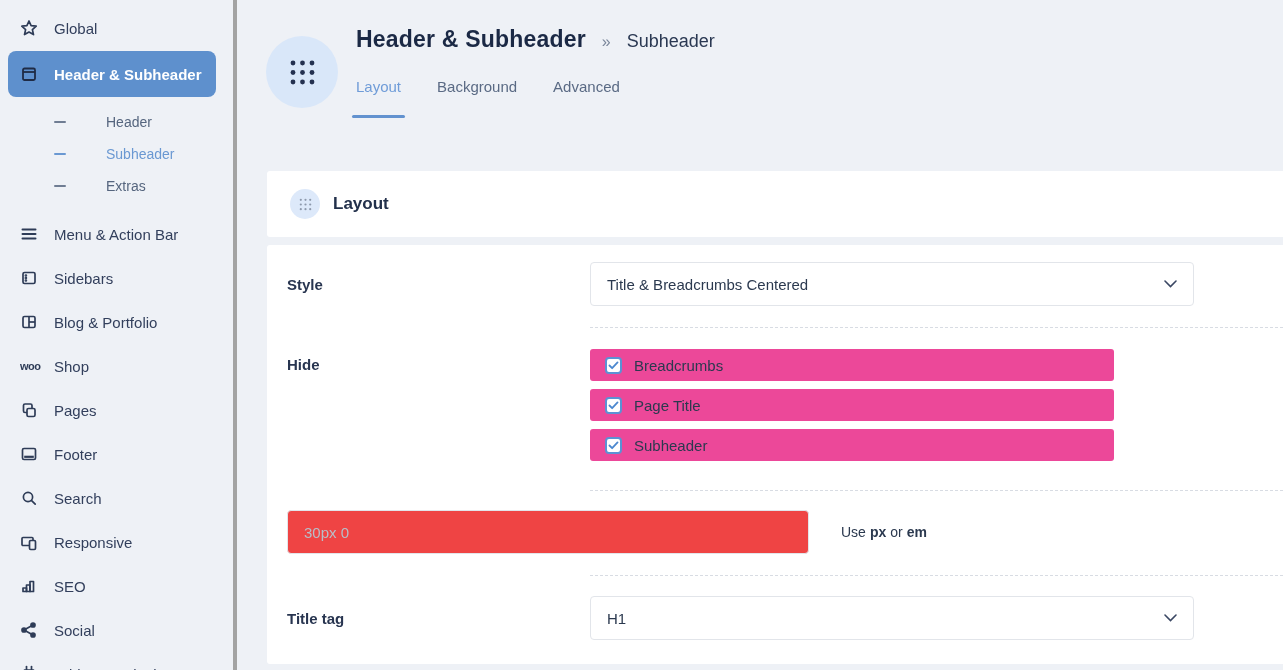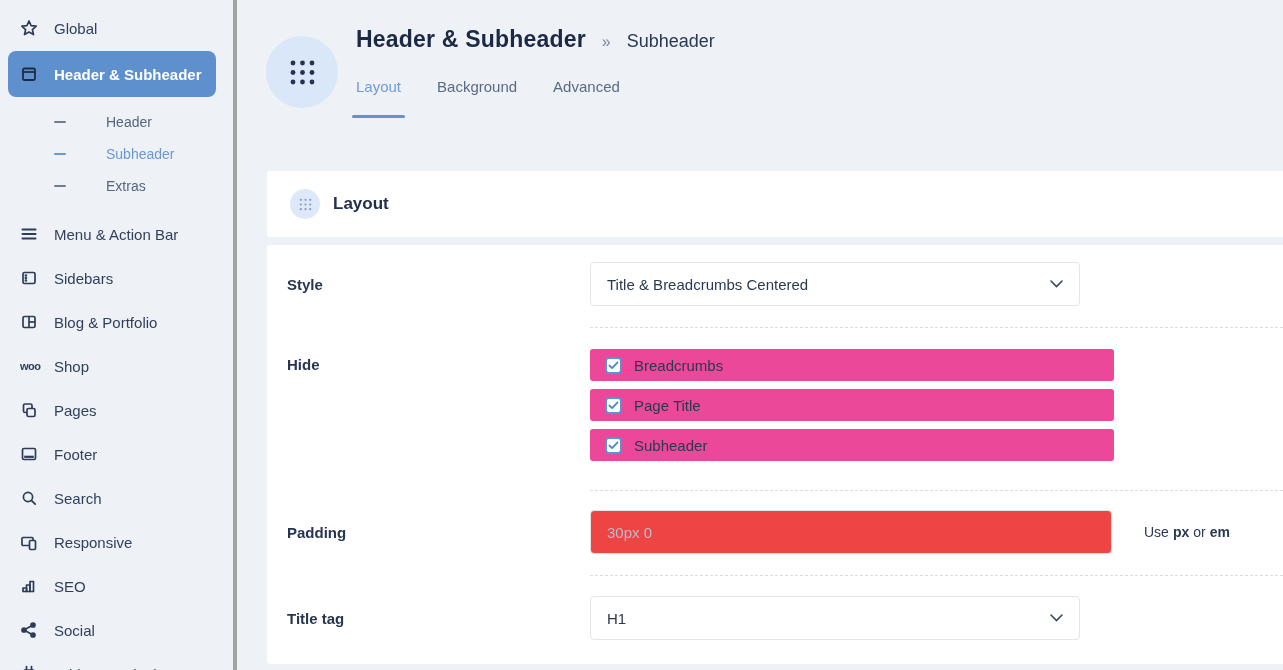--- a/index.html
+++ b/index.html
@@ -81,21 +81,21 @@
   .card-form { height:419px; padding-left:20px; overflow:hidden; }
 
   .form-row { display:flex; }
   .row-label {
     width:303px; display:flex; align-items:center;
     font-size:15px; font-weight:600; color:#283550;
   }
   .row-label.top { align-items:flex-start; padding-top:7px; }
   .control { display:flex; align-items:center; }
   .select-box {
-    width:490px; height:44px; background:#fff;
+    width:604px; height:44px; background:#fff;
     border:1px solid #e2e5ea; border-radius:4px;
     display:flex; align-items:center; justify-content:space-between;
     padding:0 16px; font-size:15px; color:#2b394f; cursor:pointer;
   }
   .text-input {
     width:522px; height:44px; background:#ef4444;
     border:1px solid #e2e5ea; border-radius:4px;
     padding:0 16px; font-size:15px; color:#2b394f;
     font-family:"Liberation Sans", sans-serif; outline:none;
   }
@@ -375,21 +375,20 @@
                 </svg>
             </span>
             <span class="check-label">Subheader</span>
           </div>
         </div>
       </div>
 
       <div class="dashed" style="margin-top:29px"></div>
 
       <div class="form-row" style="margin-top:19px">
-        <div class="row-label">Padding</div>
         <div class="control">
           <input class="text-input" type="text" placeholder="30px 0" style="">
           <div class="hint">
             <span>Use</span>
             <b>px</b>
             <span>or</span>
             <b>em</b>
           </div>
         </div>
       </div>

